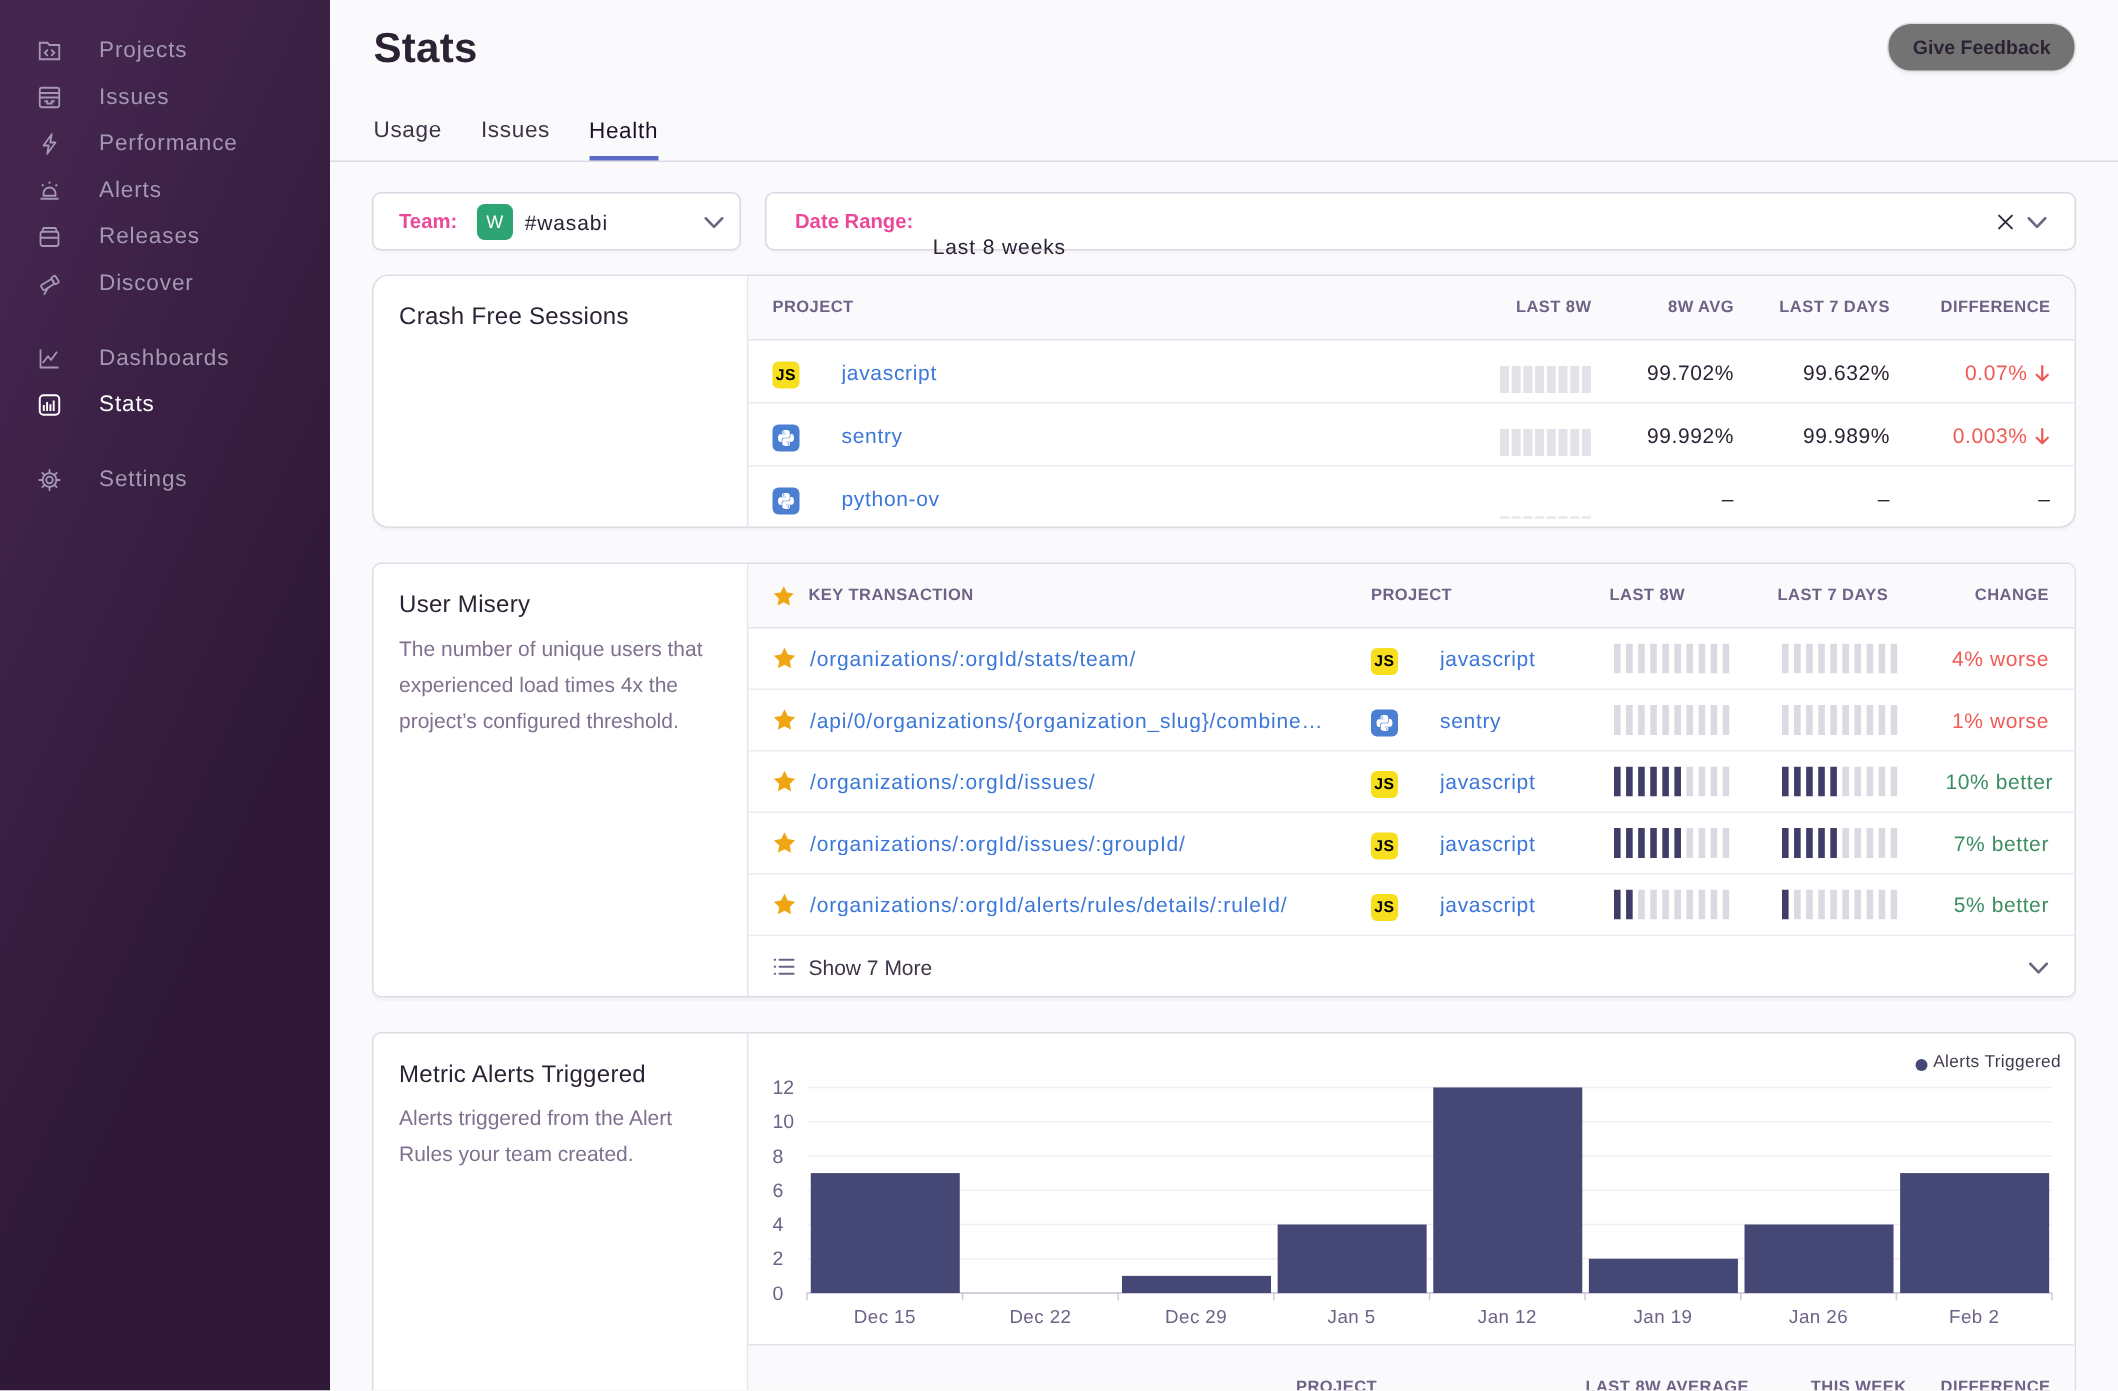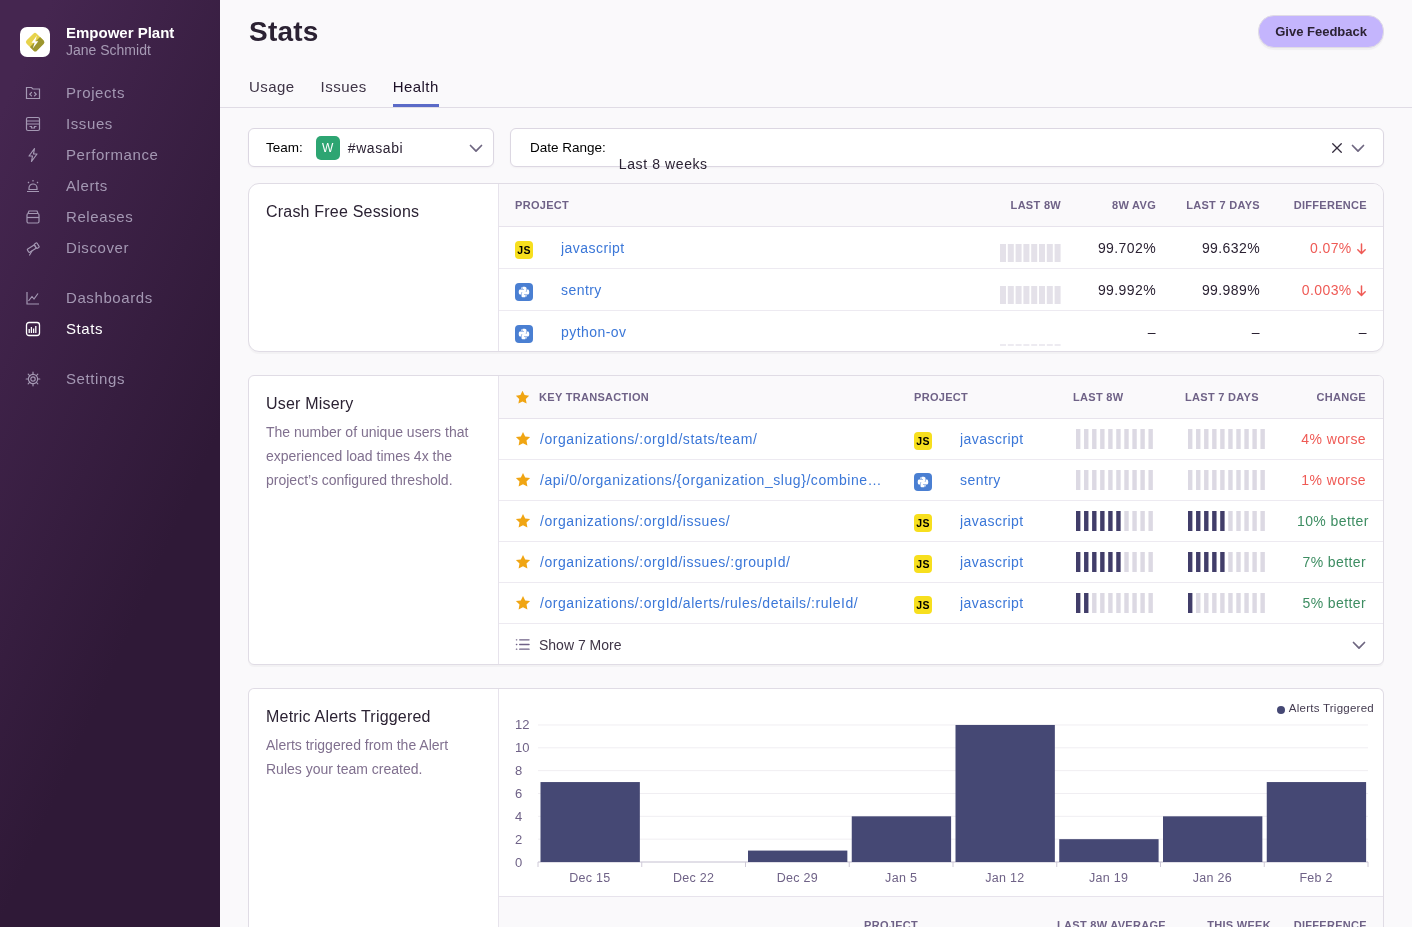--- a/index.html
+++ b/index.html
@@ -15,30 +15,30 @@
 .orguser { color:#a79bb5; font-size:14px; line-height:17px; }
 .nav { margin-top:18px; }
 .navitem { display:flex; align-items:center; height:31px; padding-left:25px; color:#a498b3; font-size:15px; letter-spacing:.6px; }
 .navitem svg { width:16px; height:16px; margin-right:25px; flex:none; }
 .navitem.active { color:#fff; }
 .navgap { height:19px; }
 
 .main { position:absolute; left:220px; top:0; width:1192px; height:927px; }
 .hdr { padding:15px 28px 0 29px; display:flex; justify-content:space-between; align-items:flex-start; }
 h1 { font-size:28px; line-height:33px; font-weight:bold; color:#2b2233; letter-spacing:.2px; }
-.feedback { background:#c4b5fd; border:1px solid #e0dce5; border-radius:16px; font-weight:bold; font-size:13px; color:#2b2233; padding:0 16px; height:33px; line-height:31px; box-shadow:0 2px 1px rgba(0,0,0,.04); }
-.tabs { margin-top:30px; padding-left:29px; border-bottom:1px solid #e0dce5; display:flex; }
+.feedback { background:#737373; border:1px solid #e0dce5; border-radius:16px; font-weight:bold; font-size:13px; color:#2b2233; padding:0 16px; height:33px; line-height:31px; box-shadow:0 2px 1px rgba(0,0,0,.04); }
+.tabs { margin-top:30px; padding-left:29px; border-bottom:1px solid #e0dce5; display:flex;align-items:center; }
 .tab { font-size:15px; letter-spacing:.45px; color:#3e3446; padding-bottom:11px; margin-right:26px; line-height:18px; }
 .tab.active { color:#1d1127; border-bottom:3px solid #5b6ac7; padding-bottom:7px; }
 
 .filters { display:flex; margin:20px 28px 0 28px; gap:16px; }
 .selbox { background:#fff; border:1px solid #dcd7e2; border-radius:6px; height:39px; display:flex; align-items:center; box-shadow:0 1px 2px rgba(43,34,51,.04); }
 .teambox { width:246px; padding:0 10px 0 17px; }
 .datebox { flex:1; padding:0 18px 0 19px; }
-.sellabel { font-weight:normal; font-size:13.5px; color:#000000; }
+.sellabel { font-weight:bold; font-size:13.5px; color:#ec4899; }
 .teamavatar { width:24px; height:24px; border-radius:5px; background:#2da572; color:#fff; font-size:12px; display:flex; align-items:center; justify-content:center; margin:0 8px 0 13px; }
 .selval { font-size:14px; color:#2b2233; letter-spacing:.6px; }
 .spacer { flex:1; }
 .icbtn { width:14px; height:14px; margin-left:8px; }
 
 .panel { display:flex; background:#fff; border:1px solid #e0dce5; border-radius:6px; margin:16px 28px 0 28px; box-shadow:0 2px 1px rgba(0,0,0,.03); overflow:hidden; }
 .pdesc { width:250px; flex:none; border-right:1px solid #e7e3ec; padding:19px 16px 0 17px; }
 .pdesc h2 { font-size:16px; font-weight:400; color:#2b2233; margin-bottom:7px; letter-spacing:.2px; }
 .pdesc p { font-size:14px; line-height:24px; color:#80708f; }
 .ptable { flex:1; min-width:0; }
@@ -69,35 +69,20 @@
 .pfoot span { margin-left:9px; }
 
 .chartwrap { flex:1; min-width:0; position:relative; }
 .legend { position:absolute; top:13px; right:9px; font-size:11.5px; letter-spacing:.25px; color:#433a4f; display:flex; align-items:flex-end; }
 .legdot { width:8px; height:8px; border-radius:50%; background:#454874; margin-right:4px; }
 .alerthead { position:absolute; left:0; right:0; top:207px; height:40px; white-space:nowrap; background:#faf9fb; border-top:1px solid #e7e3ec; display:grid; grid-template-columns:1fr 190px 112px 105px 112px; align-items:center; color:#6f6287; font-weight:bold; font-size:11px; letter-spacing:.3px; }
 </style>
 </head>
 <body>
 <div class="sidebar">
-  <div class="orgrow">
-    <div class="orglogo">
-      <svg width="22" height="22" viewBox="0 0 22 22">
-        <g transform="rotate(45 11 11)">
-          <rect x="3.9" y="3.9" width="14.2" height="14.2" rx="2.4" fill="#e7d34c"></rect>
-          <path d="M11 3.9 h5.1 a2.4 2.4 0 0 1 2.4 2.4 v9.4 a2.4 2.4 0 0 1 -2.4 2.4 H11 Z" fill="#9c962f"></path>
-        </g>
-        <path d="M12.9 4.6 L7.5 11.7 h3.1 L8.8 17.4 L14.3 10.3 h-3.1 Z" fill="#fff"></path>
-      </svg>
-    </div>
-    <div class="orgnames">
-      <div class="orgname">Empower Plant</div>
-      <div class="orguser">Jane Schmidt</div>
-    </div>
-  </div>
   <div class="nav">
     <div class="navitem"><svg viewBox="0 0 16 16" fill="none" stroke="#a498b3" stroke-width="1.2">
           <path d="M1.5 2.5 h5 l1.5 1.5 h6.5 v9.5 h-13 z"></path>
           <path d="M6.5 7.5 l-1.7 1.7 1.7 1.7 M9.5 7.5 l1.7 1.7 -1.7 1.7" stroke-linecap="round"></path>
         </svg>Projects</div>
     <div class="navitem"><svg viewBox="0 0 16 16" fill="none" stroke="#a498b3" stroke-width="1.2">
           <rect x="1.5" y="1.5" width="13" height="13" rx="1.5"></rect>
           <path d="M1.5 5 h13 M1.5 8 h13"></path>
           <path d="M4.5 10.5 h2 v1.5 h3 v-1.5 h2"></path>
         </svg>Issues</div>

